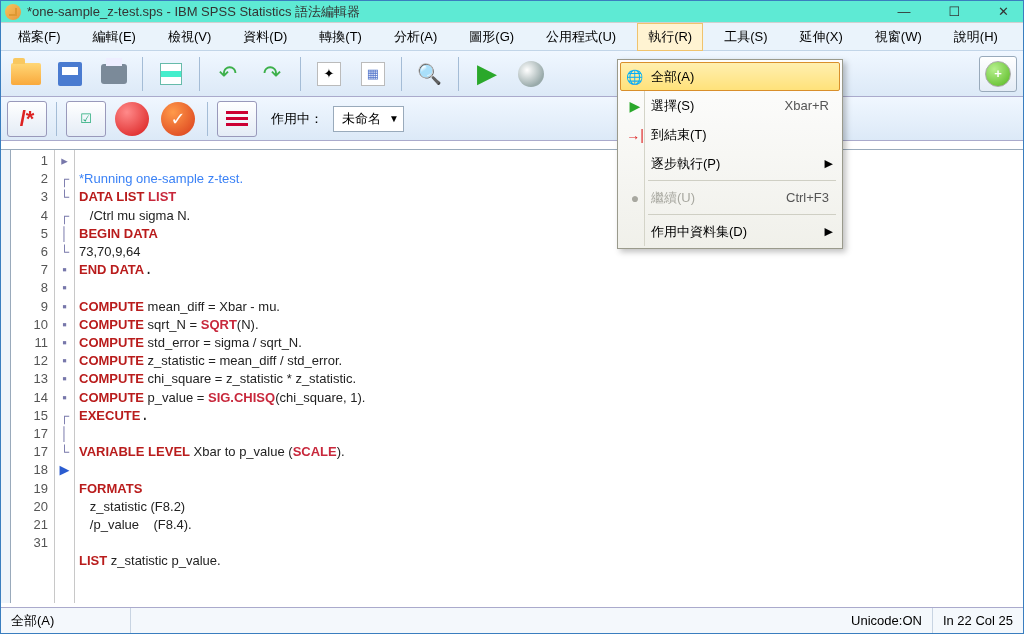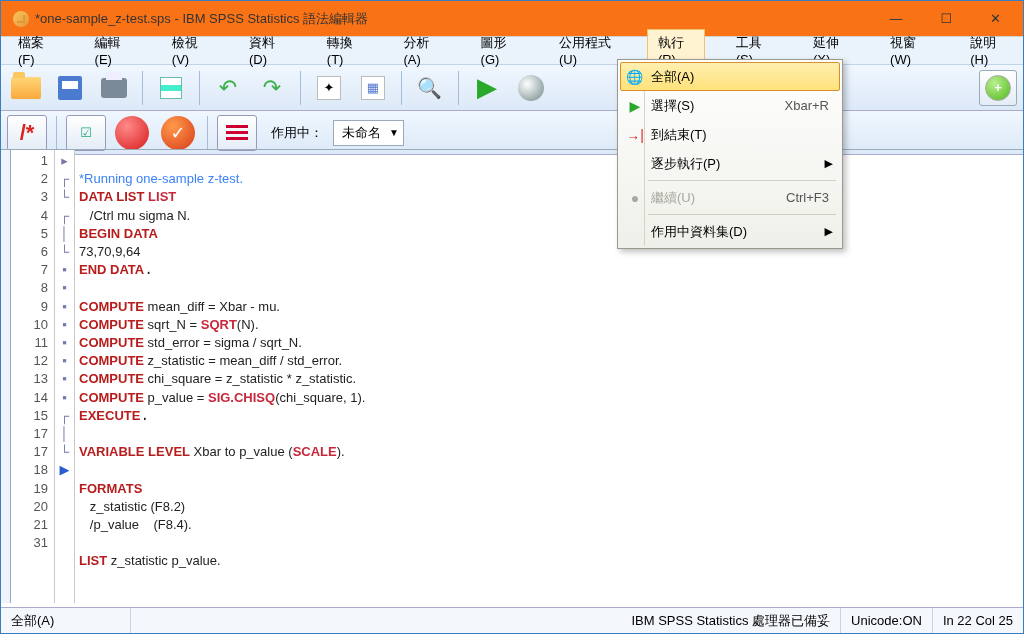--- a/index.html
+++ b/index.html
@@ -1,25 +1,25 @@
 <!DOCTYPE html>
 <html><head>
 <meta charset="utf-8">
 <style>
 * { margin: 0; padding: 0; box-sizing: border-box; font-family: "Microsoft JhengHei", "Segoe UI", sans-serif; font-size: 13px; }
 body { background: #fff; width: 1024px; height: 634px; border: 1px solid #3a7ebf; overflow: hidden; position: relative; }
 
-.titlebar { height: 36px; background: #f97316; display: flex; align-items: center; padding: 0 12px; border-bottom: 1px solid #d0d0d0; }
+.titlebar { height: 22px; background: #5eead4; display: flex; align-items: center; padding: 0 4px; border-bottom: 1px solid #d0d0d0; }
 .titlebar .icon { width: 16px; height: 16px; background: linear-gradient(135deg,#f8c55b,#e8963e); border-radius: 50%; margin-right: 6px; position: relative; }
 .titlebar .icon::after { content:''; position:absolute; inset:4px 0 0 4px; width:6px;height:6px;border:2px solid #d93;border-top:none;border-left:none; }
 .titlebar .title { flex: 1; color: #333; }
 .winbtns { display: flex; gap: 18px; font-size: 14px; color: #333; }
 .winbtns span { cursor: pointer; padding: 4px 10px; }
 
-.menubar { height: 28px; background: #eaf3fb; border-bottom: 1px solid #c2d5e8; display: flex; align-items: center; padding: 0 6px; gap: 20px; font-size: 14px; }
+.menubar { height: 28px; background: #eaf3fb; border-bottom: 1px solid #c2d5e8; display: flex; align-items: center; padding: 0 6px; gap: 10px; font-size: 14px; }
 .menubar .menu-item { padding: 4px 10px; cursor: pointer; border: 1px solid transparent; }
 .menubar .menu-item.open { background: #fff3d2; border: 1px solid #f0c36d; }
 
 .toolbar1 { height: 46px; background: linear-gradient(#f0f7ff,#dce9f7); border-bottom: 1px solid #aac; display: flex; align-items: center; padding: 0 6px; gap: 6px; }
 .tbtn { width: 38px; height: 36px; display: inline-flex; align-items: center; justify-content: center; border: 1px solid transparent; border-radius: 3px; font-size: 22px; cursor: pointer; }
 .sep { width: 1px; height: 34px; background: #a4bcd6; margin: 0 3px; }
 
 .toolbar2 { height: 44px; background: linear-gradient(#f0f7ff,#dce9f7); border-bottom: 1px solid #aac; display: flex; align-items: center; padding: 0 6px; gap: 6px; }
 .combo { height: 26px; display: inline-flex; align-items: center; background: #fff; border: 1px solid #9ab; padding: 0 4px 0 8px; font-size: 13px; }
 .combo .arr { margin-left: 8px; font-size: 10px; }
@@ -268,16 +268,15 @@
 <span class="kw">FORMATS</span>
 <span>   z_statistic (F8.2)</span>
 <span>   /p_value    (F8.4).</span>
 
 <span class="kw">LIST</span><span> z_statistic p_value.</span></div>
 </div>
 
 <div class="statusbar">
   <div class="cell" style="width:130px">全部(A)</div>
   <div class="spacer"></div>
-  <div class="cell">IBM SPSS Statistics 處理器已備妥</div>
   <div class="cell">Unicode:ON</div>
   <div class="cell" style="border:none">In 22 Col 25</div>
 </div>
 
 </body></html>

